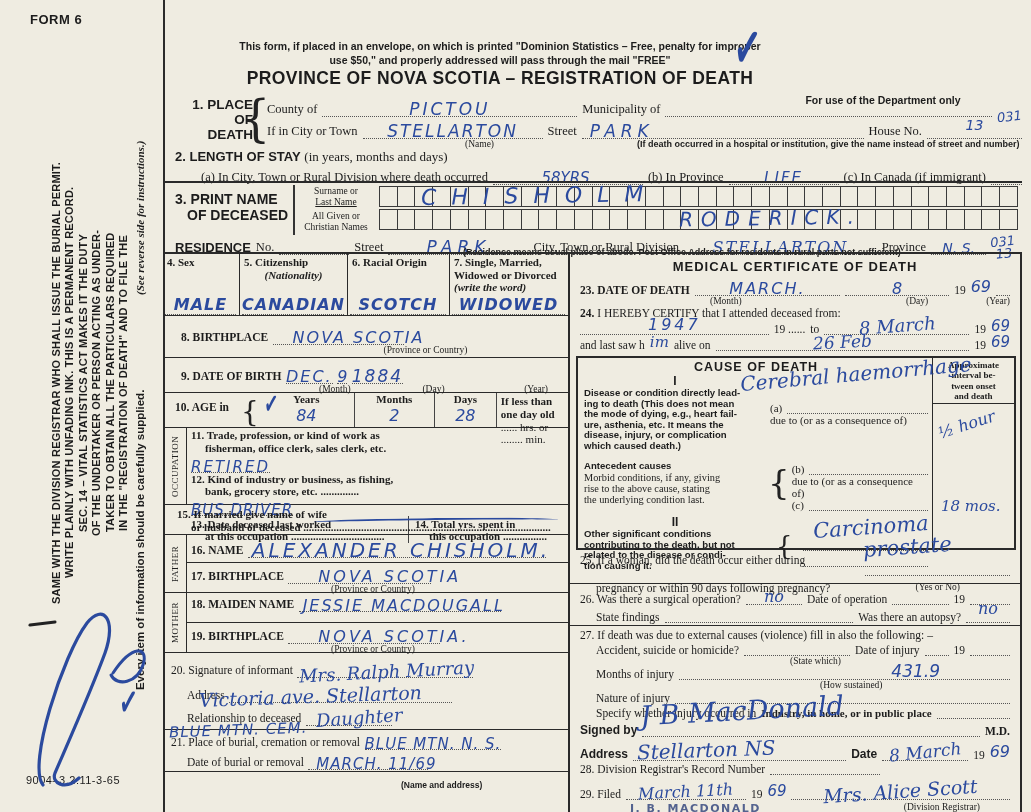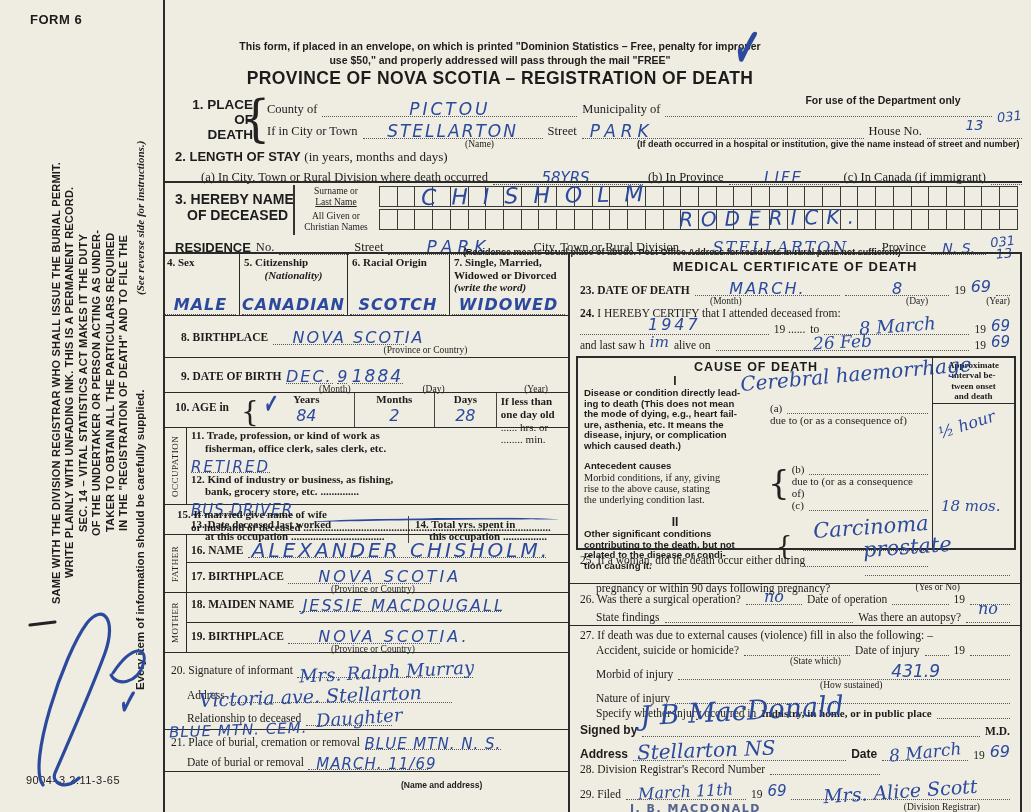--- a/index.html
+++ b/index.html
@@ -159,21 +159,21 @@
       <span class="dots" style="width:150px;text-align:center"><span class="hw" style="font-size:15px;position:relative;top:3px">58YRS.</span></span>
       <span>(b) In Province</span>
       <span class="dots" style="width:110px;text-align:center"><span class="hw" style="font-size:15px;letter-spacing:2px;position:relative;top:3px">LIFE</span></span>
       <span>(c) In Canada (if immigrant)</span>
       <span class="dots grow"></span>
     </div>
   </div>
 
   <div class="abs sec3" style="height:71px">
     <div class="t bs">
-      <div><span>3.</span> <span>HEREBY NAME</span></div>
+      <div><span>3.</span> <span>PRINT NAME</span></div>
       <div style="margin-left:12px">OF DECEASED</div>
     </div>
     <div class="vdiv"></div>
     <div class="sublabels ser">
       <div style="margin-top:1px"><span>Surname or</span><br>
       <span style="text-decoration:underline">Last Name</span></div>
       <div style="margin-top:3px"><span>All Given or</span><br>
       <span>Christian Names</span></div>
     </div>
     <div class="gridwrap">
@@ -583,21 +583,21 @@
         <div class="line" style="height:15px">
           <span class="ser115" style="margin-left:16px">Accident, suicide or homicide?</span>
           <span class="dots" style="width:106px"></span>
           <span class="ser115">Date of injury</span>
           <span class="dots grow"></span>
           <span class="ser115">19</span>
           <span class="dots" style="width:40px"></span>
         </div>
         <div class="sersub" style="margin-left:210px">(State which)</div>
         <div class="line" style="height:14px">
-          <span class="ser115" style="margin-left:16px">Morbid of injury</span>
+          <span class="ser115" style="margin-left:16px">Months of injury</span>
           <span class="dots grow" style="text-align:right"><span class="hw" style="font-size:17px;position:relative;top:2px;right:70px">431.9</span></span>
         </div>
         <div class="sersub" style="margin-left:240px">(How sustained)</div>
         <div class="line" style="height:14px">
           <span class="ser115" style="margin-left:16px">Nature of injury</span>
           <span class="dots grow"></span>
         </div>
         <div class="line" style="height:15px">
           <span class="ser115" style="margin-left:16px">Specify whether injury occurred in</span>
           <span class="hdr" style="font-size:11px">Industry, in home, or in public place</span>

